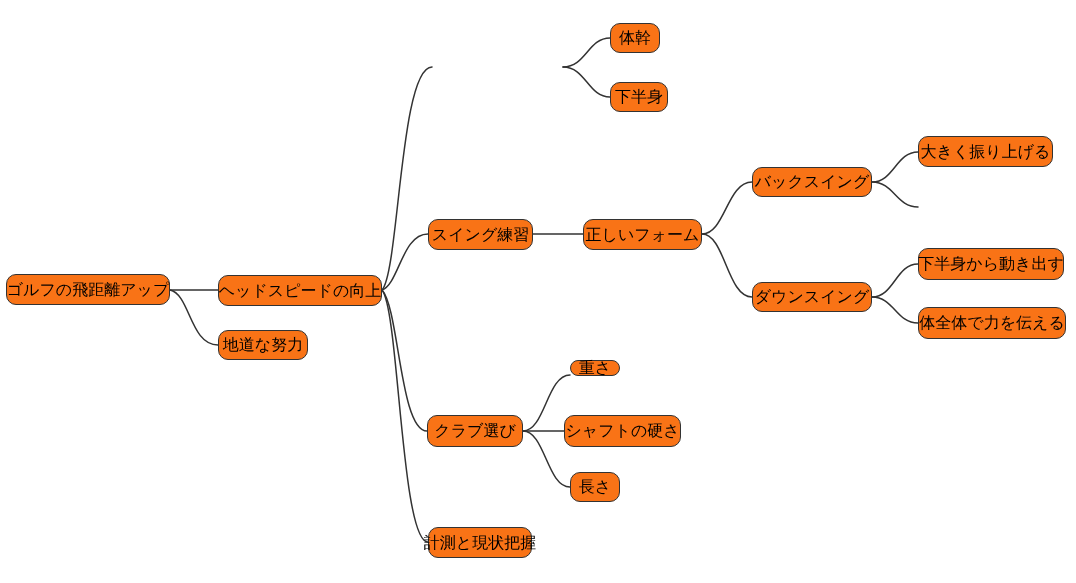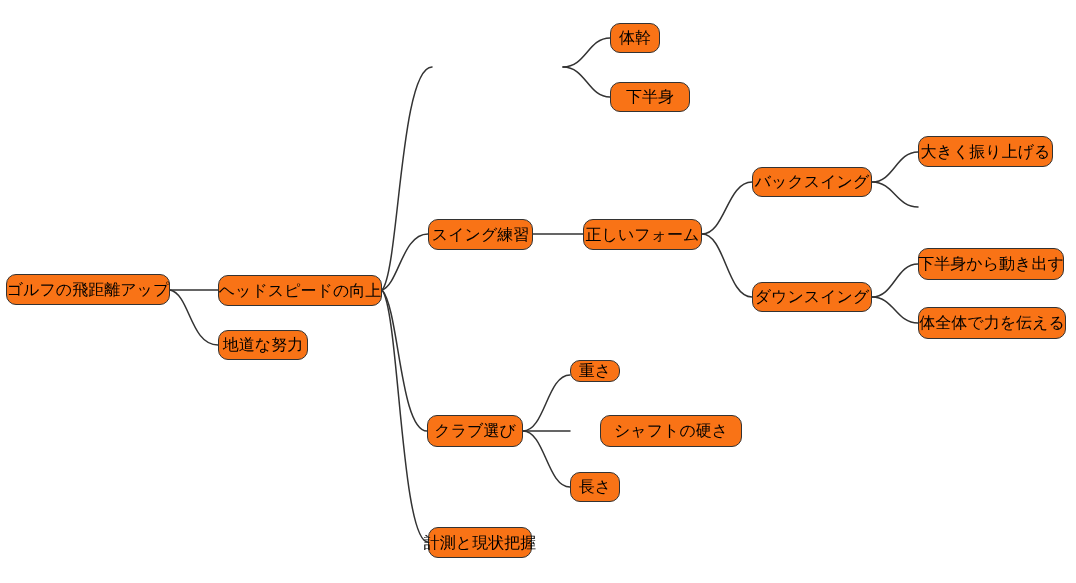--- a/index.html
+++ b/index.html
@@ -67,30 +67,30 @@
     <path d="M523 431 C545 431 547 375 570 375"></path>
     <path d="M523 431 L570 431"></path>
     <path d="M523 431 C545 431 547 487 570 487"></path>
   </svg>
 
   <div class="node" style="left:6px;   top:274px; width:164px; height:31px;">ゴルフの飛距離アップ</div>
   <div class="node" style="left:218px; top:275px; width:164px; height:31px;">ヘッドスピードの向上</div>
   <div class="node" style="left:218px; top:330px; width:90px;  height:30px;">地道な努力</div>
 
   <div class="node" style="left:610px; top:23px;  width:50px;  height:30px;">体幹</div>
-  <div class="node" style="left:610px; top:82px;  width:80px;  height:30px;">下半身</div>
+  <div class="node" style="left:610px; top:82px;  width:58px;  height:30px;">下半身</div>
 
   <div class="node" style="left:428px; top:219px; width:105px; height:31px;">スイング練習</div>
   <div class="node" style="left:583px; top:219px; width:119px; height:31px;">正しいフォーム</div>
   <div class="node" style="left:752px; top:167px; width:120px; height:30px;">バックスイング</div>
   <div class="node" style="left:918px; top:136px; width:135px; height:31px;">大きく振り上げる</div>
   <div class="node" style="left:752px; top:282px; width:120px; height:30px;">ダウンスイング</div>
   <div class="node" style="left:918px; top:248px; width:146px; height:32px;">下半身から動き出す</div>
   <div class="node" style="left:918px; top:307px; width:148px; height:32px;">体全体で力を伝える</div>
 
   <div class="node" style="left:427px; top:415px; width:96px;  height:32px;">クラブ選び</div>
-  <div class="node" style="left:570px; top:360px; width:50px;  height:22px;">重さ</div>
-  <div class="node" style="left:600px; top:415px; width:142px; height:32px;">シャフトの硬さ</div>
+  <div class="node" style="left:570px; top:360px; width:50px;  height:16px;">重さ</div>
+  <div class="node" style="left:564px; top:415px; width:117px; height:32px;">シャフトの硬さ</div>
   <div class="node" style="left:570px; top:472px; width:50px;  height:30px;">長さ</div>
 
   <div class="node" style="left:428px; top:527px; width:104px; height:31px;">計測と現状把握</div>
 
 </div>
 
 </body></html>

